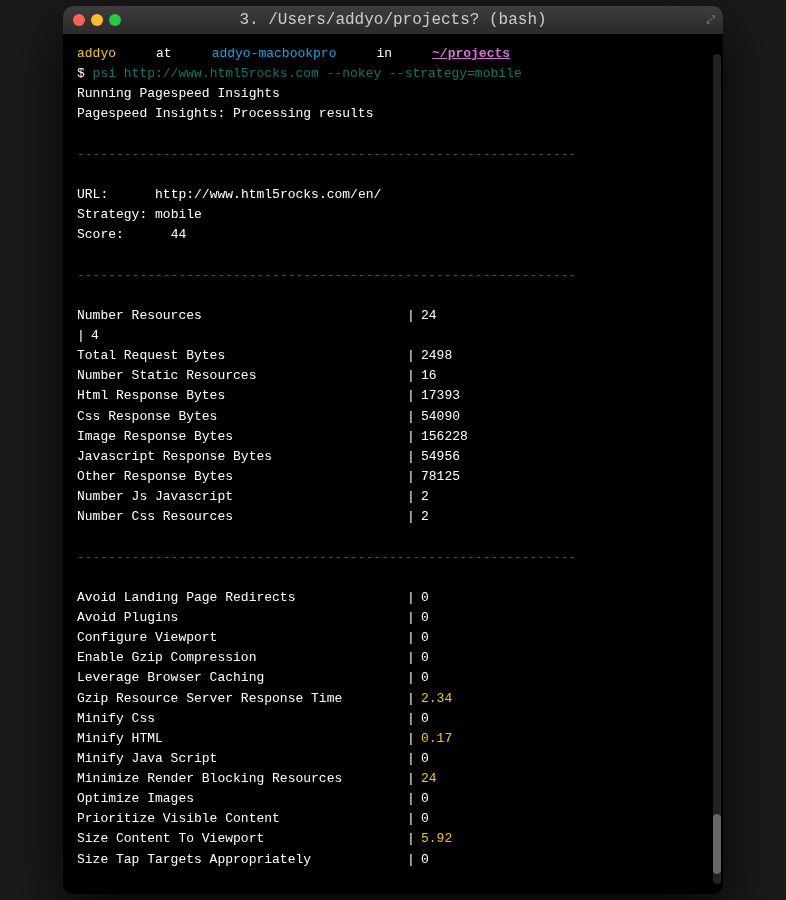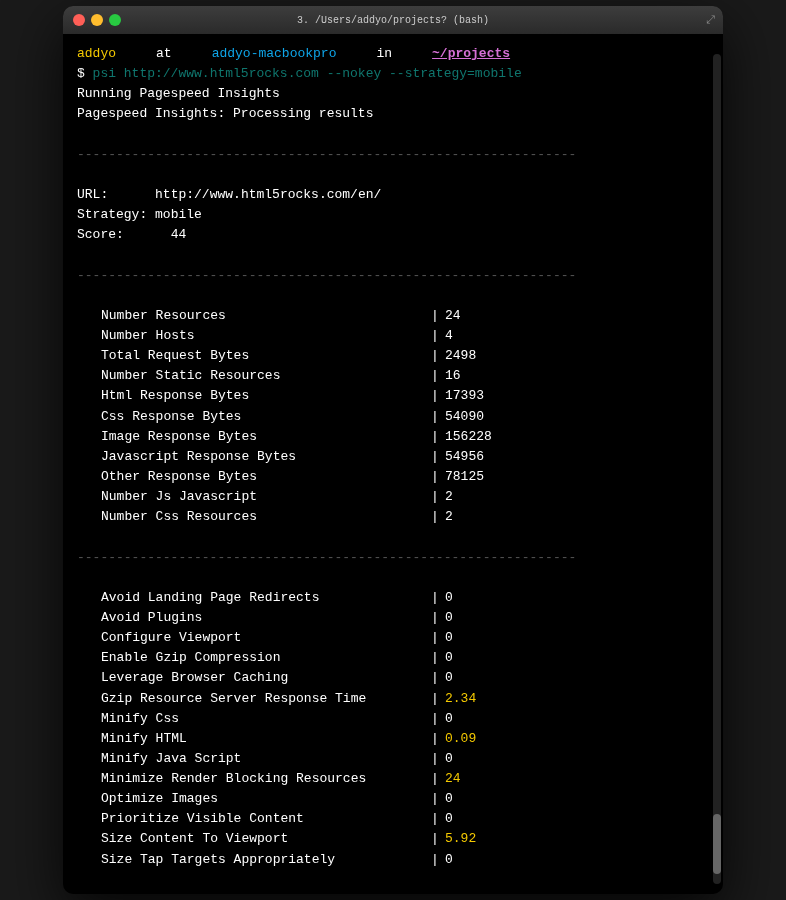--- a/index.html
+++ b/index.html
@@ -42,21 +42,21 @@
     }
     .dot-red { background: #ff5f57; }
     .dot-yellow { background: #ffbd2e; }
     .dot-green { background: #28ca41; }
 
     .title-text {
       position: absolute;
       left: 50%;
       transform: translateX(-50%);
       color: #ccc;
-      font-size: 10px;
+      font-size: 16px;
     }
 
     .resize-icon {
       position: absolute;
       right: 8px;
       top: 50%;
       transform: translateY(-50%);
       color: #888;
       font-size: 11px;
     }
@@ -106,21 +106,20 @@
       width: 8px;
       height: 60px;
       background: #666;
       border-radius: 4px;
       position: absolute;
       bottom: 10px;
     }
 
     .data-row {
       display: flex;
-      margin-left: 24px;
     }
 
     .col-label {
       display: inline-block;
       width: 330px;
     }
     .col-pipe {
       display: inline-block;
       width: 14px;
     }
@@ -189,21 +188,20 @@
     <br>
 
     
     <div id="stats-container">
         <div class="data-row">
           <span class="col-label">Number Resources</span>
           <span class="col-pipe">|</span>
           <span class="col-value"> 24</span>
         </div>
         <div class="data-row">
-          <span class="col-label">Number Hosts</span>
           <span class="col-pipe">|</span>
           <span class="col-value"> 4</span>
         </div>
         <div class="data-row">
           <span class="col-label">Total Request Bytes</span>
           <span class="col-pipe">|</span>
           <span class="col-value"> 2498</span>
         </div>
         <div class="data-row">
           <span class="col-label">Number Static Resources</span>
@@ -285,21 +283,21 @@
           <span class="col-value" style="color:#f4c900"> 2.34</span>
         </div>
         <div class="data-row">
           <span class="col-label">Minify Css</span>
           <span class="col-pipe">|</span>
           <span class="col-value" style="color:#fff"> 0</span>
         </div>
         <div class="data-row">
           <span class="col-label">Minify HTML</span>
           <span class="col-pipe">|</span>
-          <span class="col-value" style="color:#f4c900"> 0.09</span>
+          <span class="col-value" style="color:#f4c900"> 0.17</span>
         </div>
         <div class="data-row">
           <span class="col-label">Minify Java Script</span>
           <span class="col-pipe">|</span>
           <span class="col-value" style="color:#fff"> 0</span>
         </div>
         <div class="data-row">
           <span class="col-label">Minimize Render Blocking Resources</span>
           <span class="col-pipe">|</span>
           <span class="col-value" style="color:#f4c900"> 24</span>

